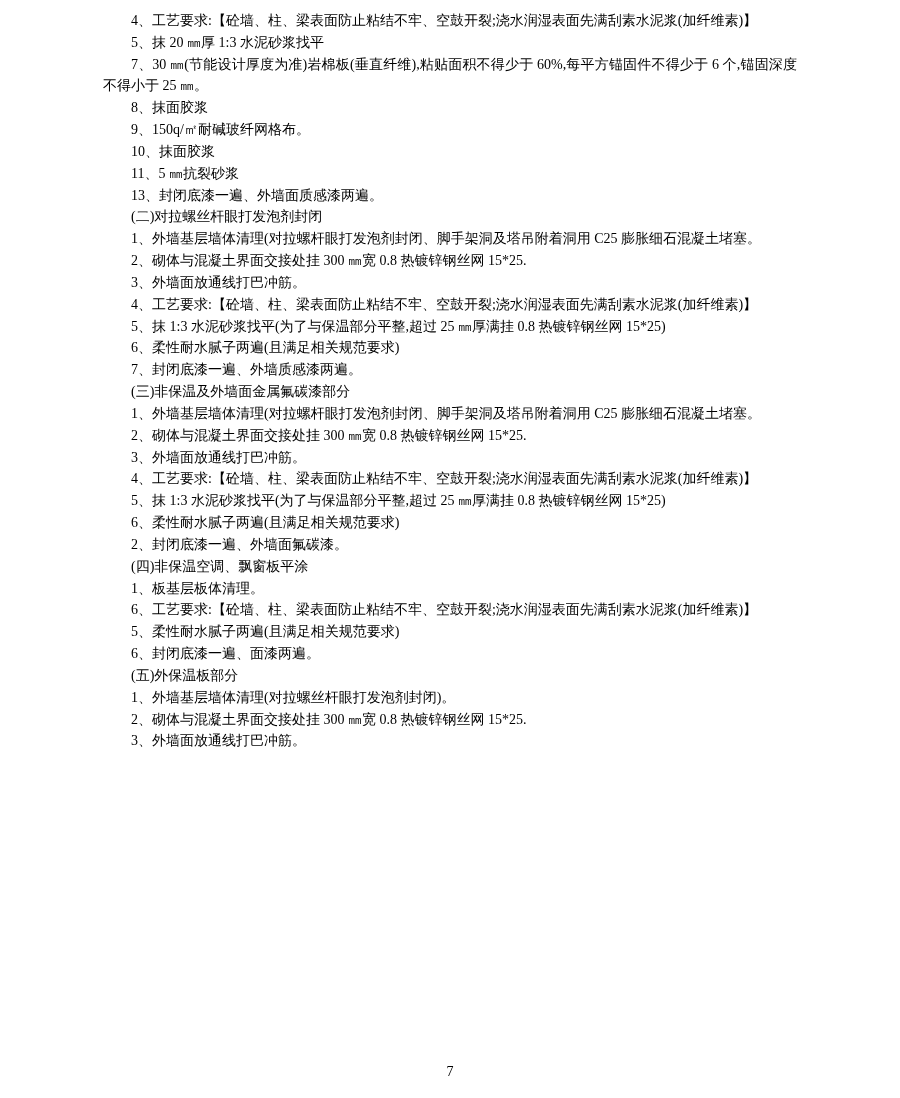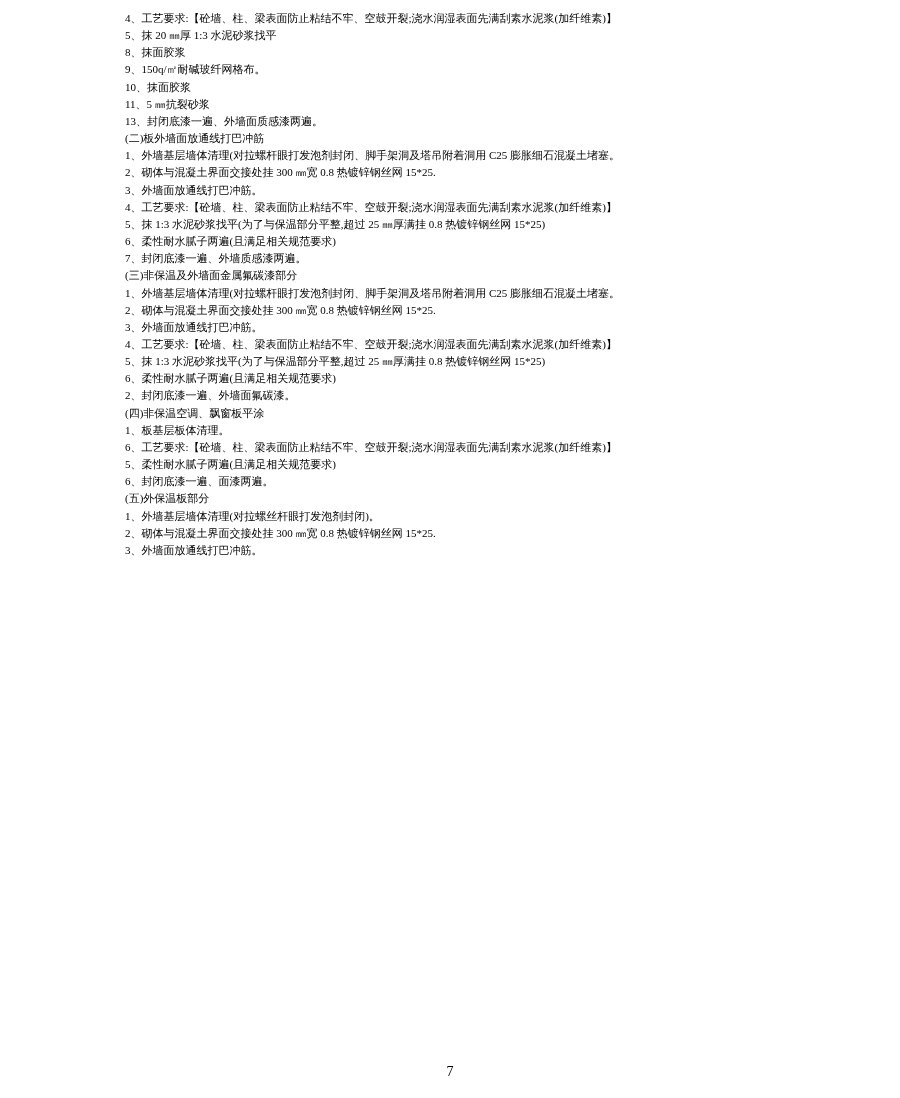--- a/index.html
+++ b/index.html
@@ -15,21 +15,21 @@
   }
   .page {
     position: relative;
     width: 900px;
     height: 1098px;
     box-sizing: border-box;
     padding: 10px 103px 0 103px;
     background: #ffffff;
   }
   .doc-body {
-    font-size: 11px;
+    font-size: 14px;
     line-height: 1.56;
     text-align: justify;
     text-justify: inter-ideograph;
   }
   .para {
     margin: 0;
     padding: 0;
     text-indent: 2em;
     white-space: normal;
   }
@@ -43,26 +43,27 @@
     font-family: "Liberation Serif", "DejaVu Serif", serif;
   }
 </style>
 </head>
 <body>
 
 <div class="page">
   <div class="doc-body">
     <p class="para">4、工艺要求:【砼墙、柱、梁表面防止粘结不牢、空鼓开裂;浇水润湿表面先满刮素水泥浆(加纤维素)】</p>
     <p class="para">5、抹 20 ㎜厚 1:3 水泥砂浆找平</p>
+    <p class="para">7、30 ㎜(节能设计厚度为准)岩棉板(垂直纤维),粘贴面积不得少于 60%,每平方锚固件不得少于 6 个,锚固深度不得小于 25 ㎜。</p>
     <p class="para">8、抹面胶浆</p>
     <p class="para">9、150q/㎡耐碱玻纤网格布。</p>
     <p class="para">10、抹面胶浆</p>
     <p class="para">11、5 ㎜抗裂砂浆</p>
     <p class="para">13、封闭底漆一遍、外墙面质感漆两遍。</p>
-    <p class="para">(二)板外墙面放通线打巴冲筋</p>
+    <p class="para">(二)对拉螺丝杆眼打发泡剂封闭</p>
     <p class="para">1、外墙基层墙体清理(对拉螺杆眼打发泡剂封闭、脚手架洞及塔吊附着洞用 C25 膨胀细石混凝土堵塞。</p>
     <p class="para">2、砌体与混凝土界面交接处挂 300 ㎜宽 0.8 热镀锌钢丝网 15*25.</p>
     <p class="para">3、外墙面放通线打巴冲筋。</p>
     <p class="para">4、工艺要求:【砼墙、柱、梁表面防止粘结不牢、空鼓开裂;浇水润湿表面先满刮素水泥浆(加纤维素)】</p>
     <p class="para">5、抹 1:3 水泥砂浆找平(为了与保温部分平整,超过 25 ㎜厚满挂 0.8 热镀锌钢丝网 15*25)</p>
     <p class="para">6、柔性耐水腻子两遍(且满足相关规范要求)</p>
     <p class="para">7、封闭底漆一遍、外墙质感漆两遍。</p>
     <p class="para">(三)非保温及外墙面金属氟碳漆部分</p>
     <p class="para">1、外墙基层墙体清理(对拉螺杆眼打发泡剂封闭、脚手架洞及塔吊附着洞用 C25 膨胀细石混凝土堵塞。</p>
     <p class="para">2、砌体与混凝土界面交接处挂 300 ㎜宽 0.8 热镀锌钢丝网 15*25.</p>

